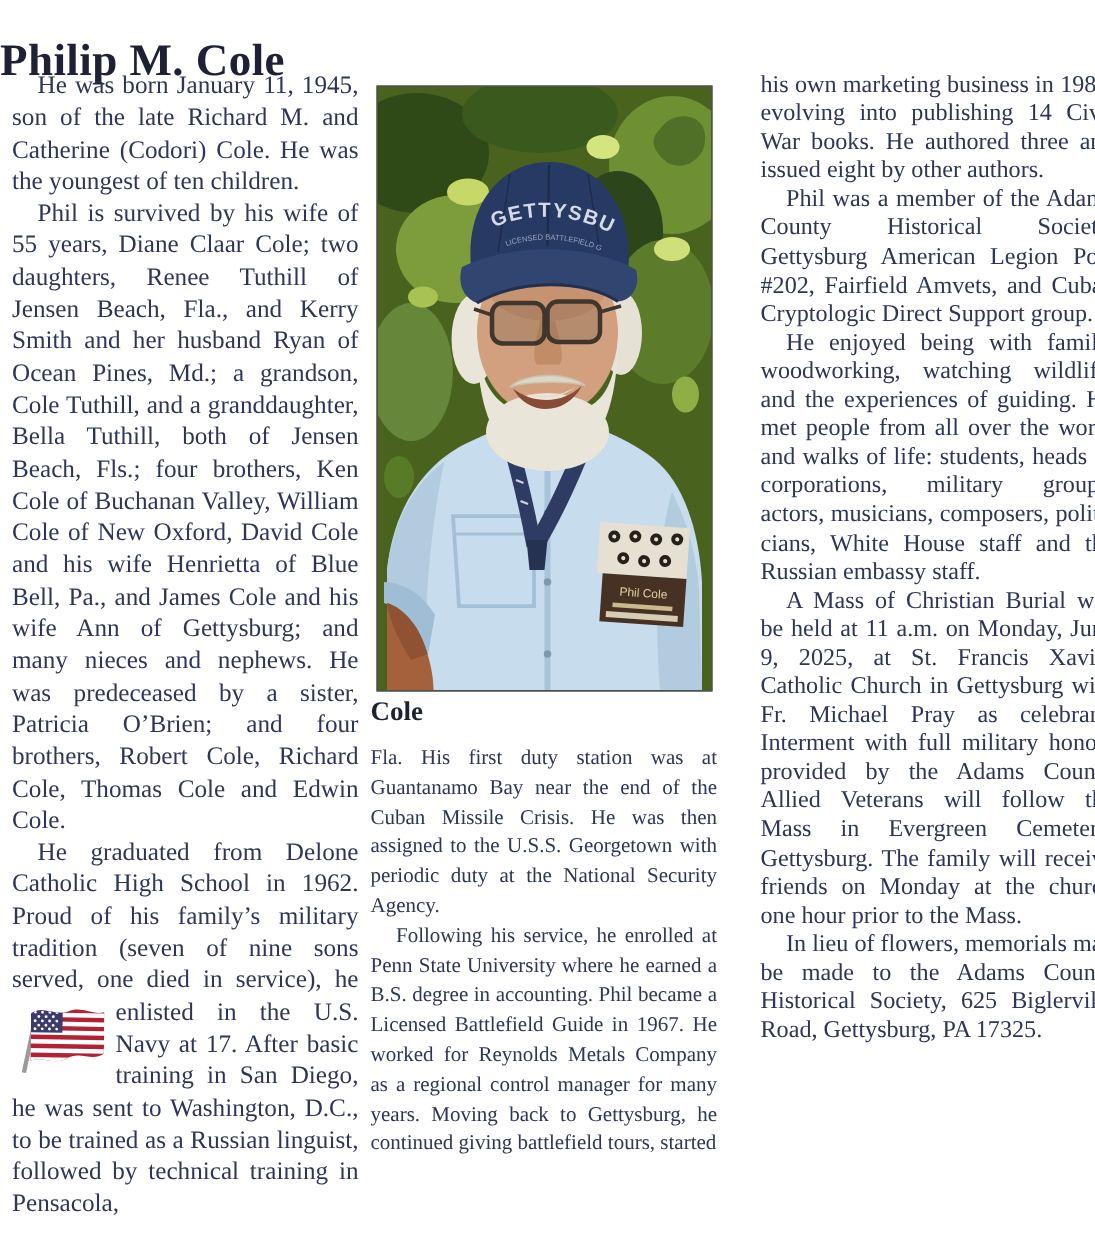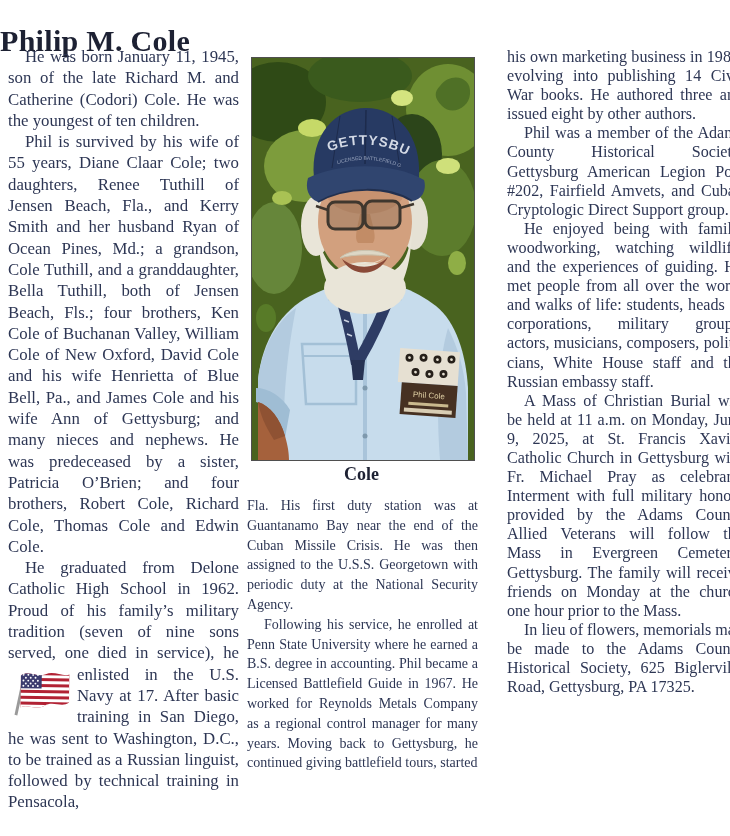--- a/index.html
+++ b/index.html
@@ -25,21 +25,21 @@
   #col-mid .bodytext { font-size: 14px; line-height: 19.8px; }
   #col-right { left: 487px; top: 47px; width: 236px; font-size: 16.1px; line-height: 19.1px; margin-left: 20px; }
   .photo-frame {
     margin-left: 4px; margin-top: 7px;
     width: 222px; height: 402px;
     border: 1px solid #4f4f4f;
     background: #49631f;
   }
   .photo-frame svg { display: block; width: 100%; height: 100%; }
   .caption {
-    text-align: center;
+    text-align: left;
     font-weight: bold; font-size: 18px;
     color: #1d2133;
     margin: 3px 2px 11px 0;
   }
   .flag-wrap {
     float: left;
     width: 62px; height: 50px;
     margin: 3px 7px 1px 0;
   }
   .flag-wrap svg { display: block; width: 100%; height: 100%; }

